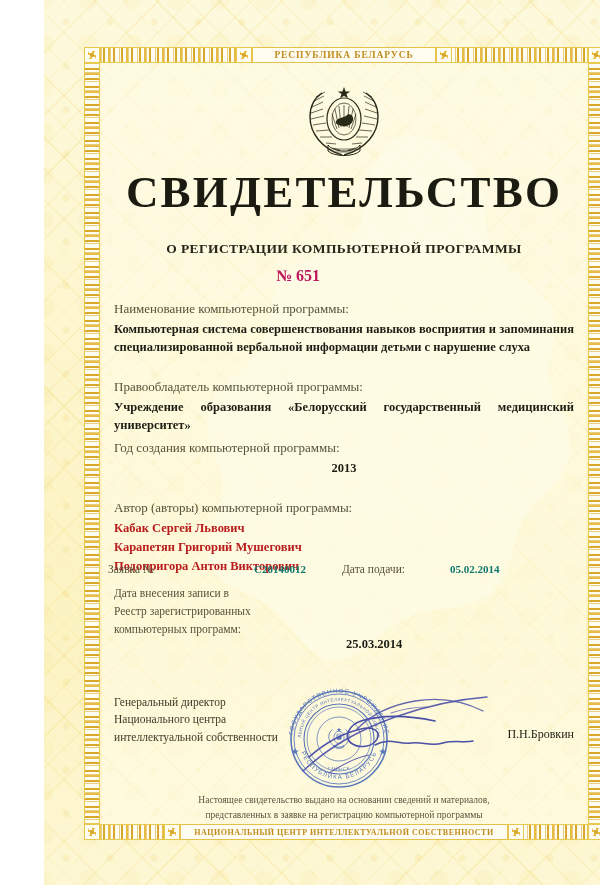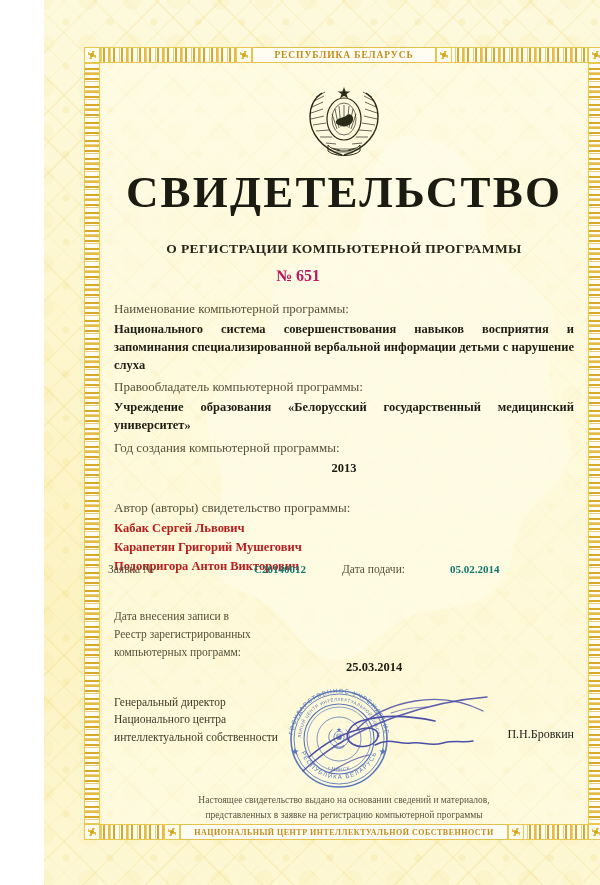--- a/index.html
+++ b/index.html
@@ -266,21 +266,21 @@
   .app-row .val { position: absolute; font-size: 11px; font-weight: bold; color: #0f766e; }
   .app-lbl-1 { left: 0; }
   .app-val-1 { left: 146px; }
   .app-lbl-2 { left: 234px; }
   .app-val-2 { left: 342px; }
 
   
   .reg-block {
     position: absolute;
     left: 70px;
-    top: 608px;
+    top: 585px;
     width: 460px;
   }
   .reg-block .lbl {
     font-size: 11.5px;
     color: #55513a;
     line-height: 1.55;
   }
   .reg-date {
     position: absolute;
     left: 232px;
@@ -441,35 +441,35 @@
         <path d="M33 69 L51 69" stroke-width="0.6"></path>
       </g>
     </svg>
 
     <div class="main-title">СВИДЕТЕЛЬСТВО</div>
     <div class="sub-title">О РЕГИСТРАЦИИ КОМПЬЮТЕРНОЙ ПРОГРАММЫ</div>
     <div class="doc-number">№ 651</div>
 
     <div class="field f-name">
       <div class="field-label">Наименование компьютерной программы:</div>
-      <div class="field-value justified">Национального система совершенствования навыков восприятия и запоминания специализированной вербальной информации детьми с нарушение слуха</div>
+      <div class="field-value justified">Компьютерная система совершенствования навыков восприятия и запоминания специализированной вербальной информации детьми с нарушение слуха</div>
     </div>
 
     <div class="field f-holder">
       <div class="field-label">Правообладатель компьютерной программы:</div>
       <div class="field-value justified">Учреждение образования «Белорусский государственный медицинский университет»</div>
     </div>
 
     <div class="field f-year">
       <div class="field-label">Год создания компьютерной программы:</div>
       <div class="field-value">2013</div>
     </div>
 
     <div class="field f-authors">
-      <div class="field-label">Автор (авторы) свидетельство программы:</div>
+      <div class="field-label">Автор (авторы) компьютерной программы:</div>
       <div class="author-line">Кабак Сергей Львович</div>
       <div class="author-line">Карапетян Григорий Мушегович</div>
       <div class="author-line">Подопригора Антон Викторович</div>
     </div>
 
     <div class="app-row">
       <span class="lbl app-lbl-1">Заявка №</span>
       <span class="val app-val-1">C20140012</span>
       <span class="lbl app-lbl-2">Дата подачи:</span>
       <span class="val app-val-2">05.02.2014</span>

